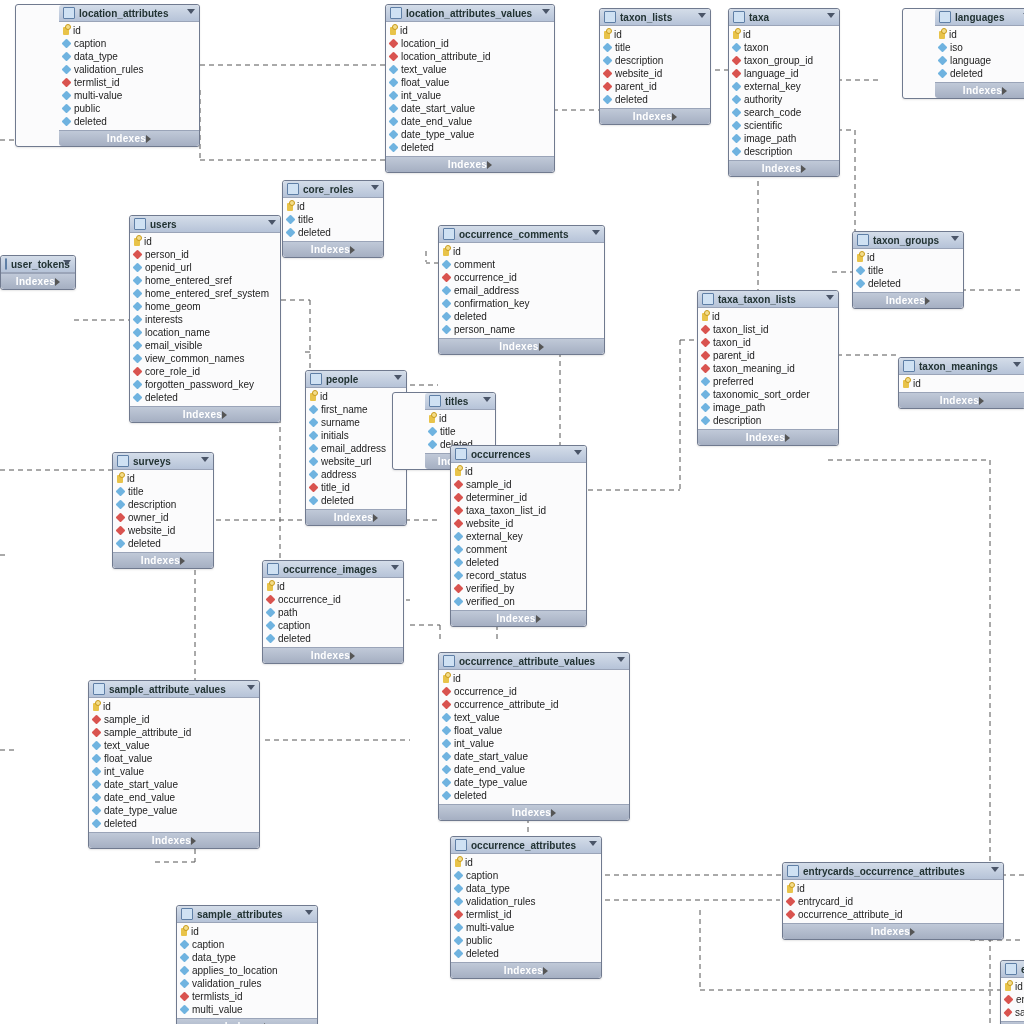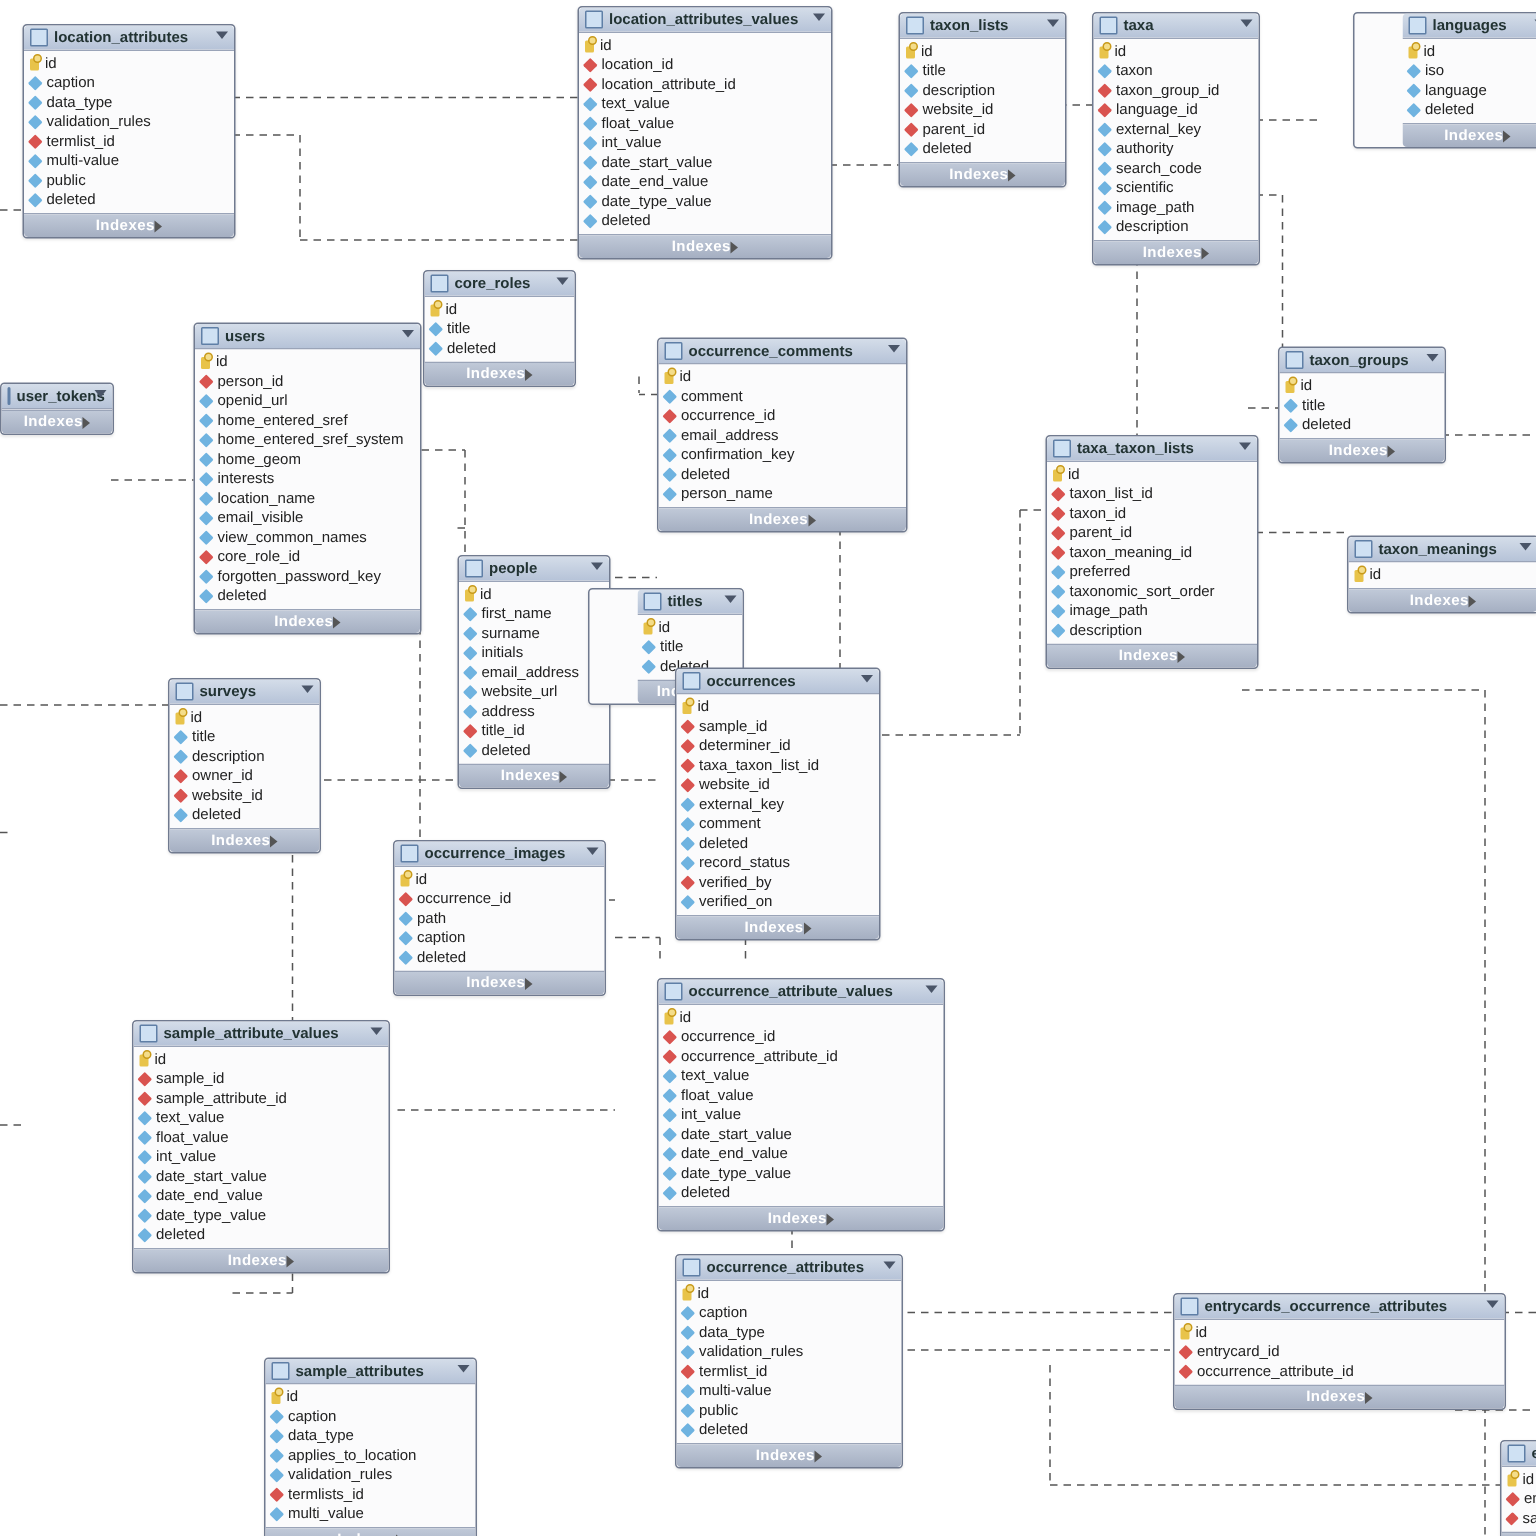--- a/index.html
+++ b/index.html
@@ -72,21 +72,21 @@
       <line x1="855" y1="272" x2="828" y2="272"></line>
 <line x1="828" y1="460" x2="990" y2="460"></line>
       <line x1="990" y1="460" x2="990" y2="1024"></line>
       <line x1="828" y1="355" x2="900" y2="355"></line>
 <line x1="953" y1="85" x2="1024" y2="85"></line>
       <line x1="925" y1="290" x2="1024" y2="290"></line>
       <line x1="950" y1="395" x2="1024" y2="395"></line>
 <line x1="560" y1="875" x2="1024" y2="875"></line>
       <line x1="970" y1="940" x2="1024" y2="940"></line>
 </svg>
-<div class="tbl" style="left: 15px; top: 16px; width: 140px;">
+<div class="tbl" style="left: 15px; top: 4px; width: 140px; padding-left: 43px;">
       <div class="hdr">
         <span class="ti"></span>
         <span>location_attributes</span>
         <span class="caret"></span>
       </div>
       <div class="cols">
         <div class="col">
           <span class="ic k"></span>
           <span>id</span>
         </div>

